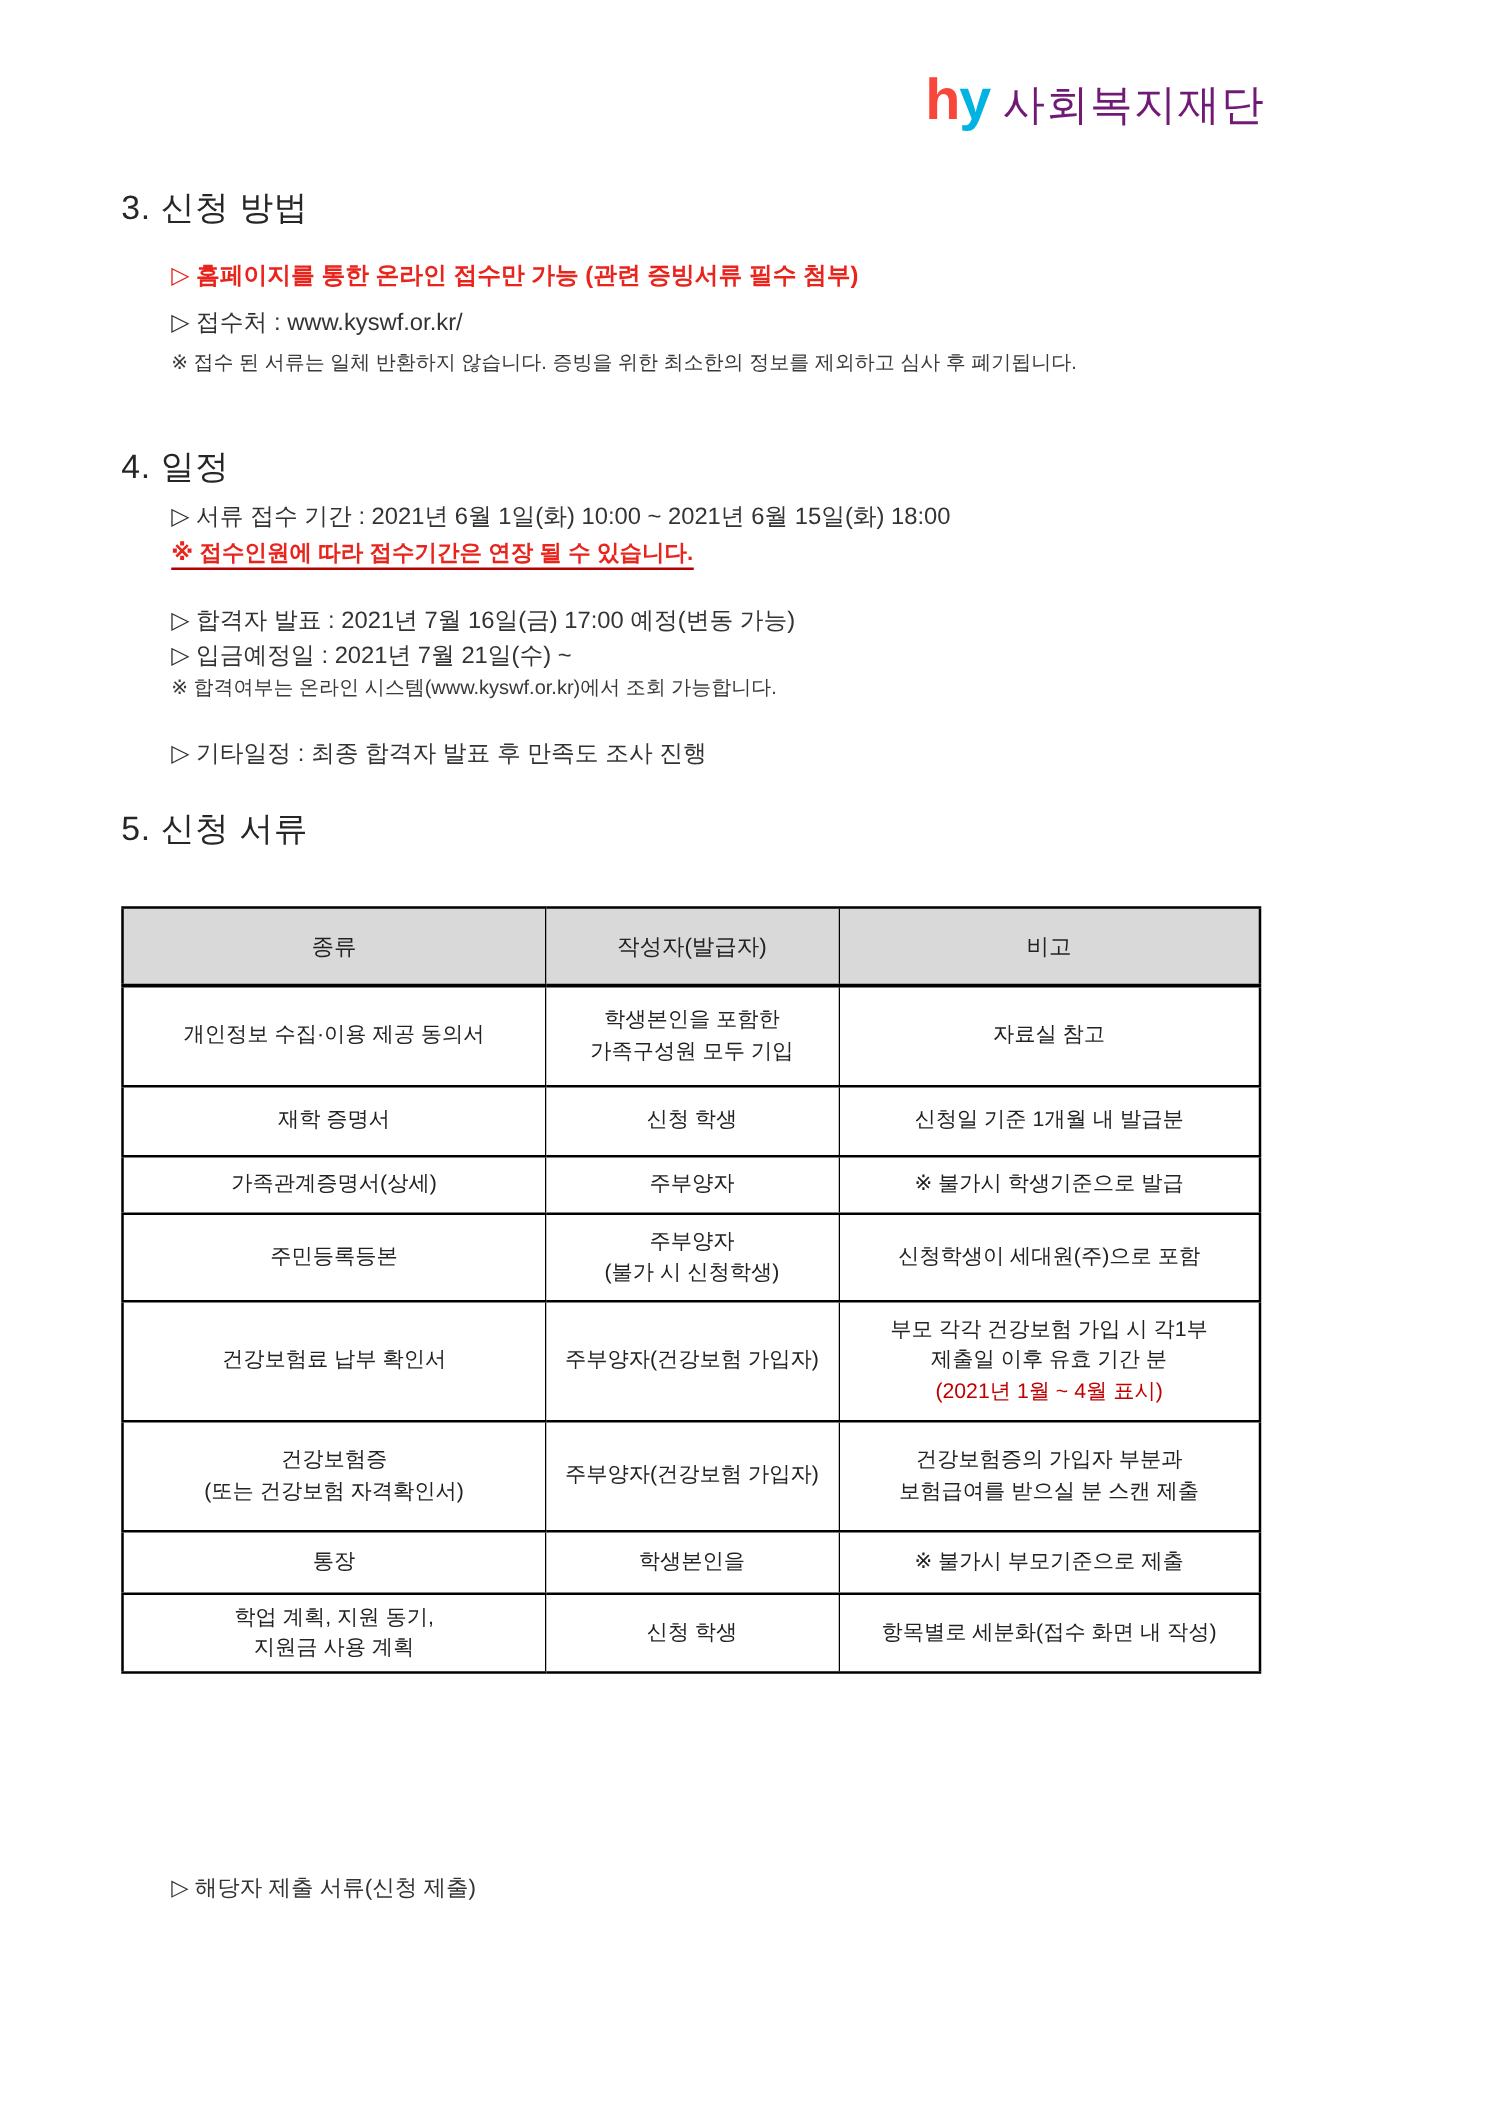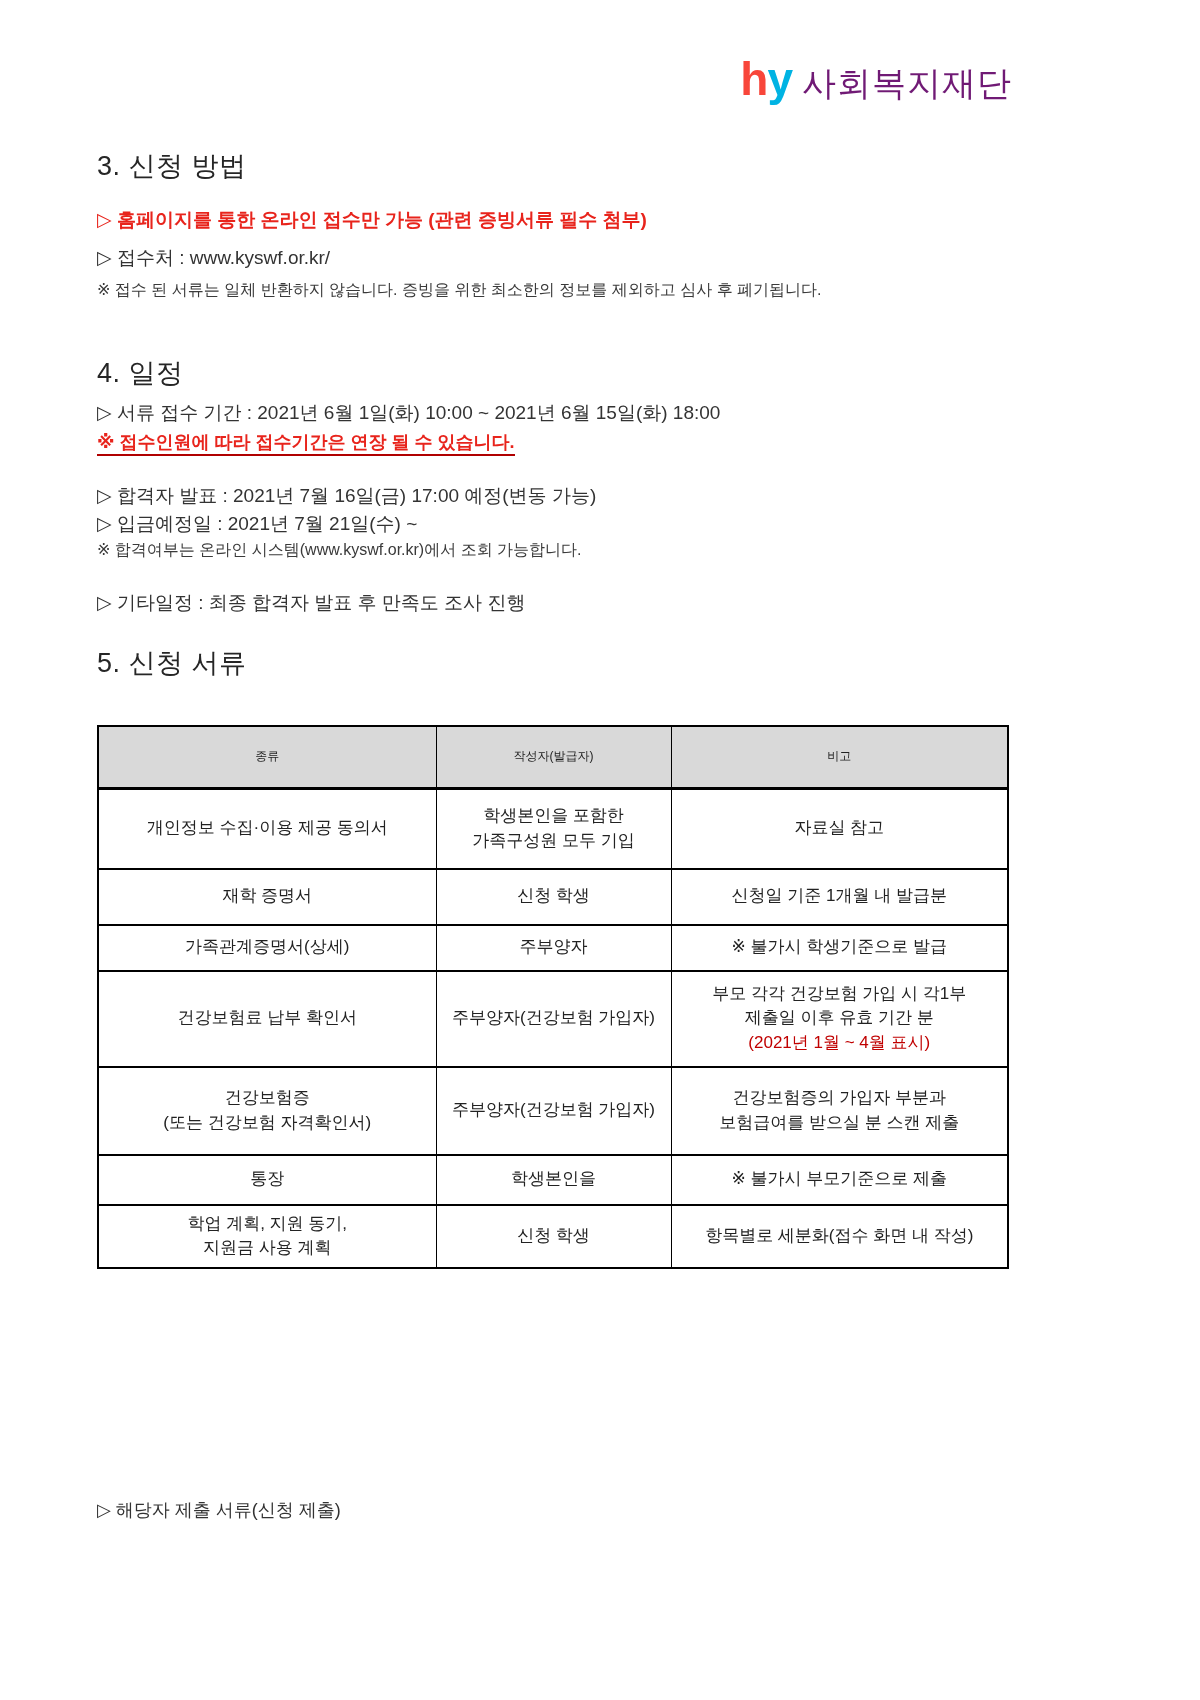--- a/index.html
+++ b/index.html
@@ -9,21 +9,21 @@
   
   .logo{position:absolute;top:52px;right:188px;display:flex;align-items:baseline;gap:10px;}
   .logo .brand{font-size:46px;font-weight:bold;letter-spacing:-1px;}
   .logo .brand .h{color:#f8463a;}
   .logo .brand .y{color:#00b3e3;}
   .logo .org{font-size:34px;color:#701a75;letter-spacing:1px;}
 
   .content{position:absolute;left:97px;top:0;width:912px;}
 
   .sec-title{position:absolute;font-size:27px;color:#262626;letter-spacing:0.5px;}
-  .line{position:absolute;font-size:19px;color:#333;white-space:nowrap;}
+  .line{position:absolute;font-size:19px;color:#333;white-space:nowrap;margin-left:40px;}
   .line.small{font-size:16px;color:#3a3a3a;}
   .line.red{color:#e8241c;font-weight:bold;}
   .red-underline{border-bottom:2px solid #b00000;padding-bottom:2px;}
 
   
   table.docs{position:absolute;top:725px;left:0;width:910px;border-collapse:collapse;table-layout:fixed;}
   table.docs col.c1{width:338px;}
   table.docs col.c2{width:235px;}
   table.docs col.c3{width:337px;}
   table.docs th,table.docs td{
@@ -32,21 +32,21 @@
     border-bottom:2px solid #000;
     text-align:center;vertical-align:middle;
     font-size:17px;color:#222;
     padding:6px 8px;
     white-space:pre-line;
     line-height:1.45;
   }
   table.docs{border:2px solid #000;}
   table.docs th{
     background:#d9d9d9;font-weight:normal;height:48px;
-    border-bottom:3px solid #000;font-size:12px;
+    border-bottom:3px solid #000;font-size:18px;
   }
   .rh1{height:80px;} .rh2{height:56px;} .rh3{height:46px;} .rh4{height:70px;}
   .rh5{height:96px;} .rh6{height:88px;} .rh7{height:50px;} .rh8{height:60px;margin-left:14px;}
   .cell-red{color:#c00000;}
 </style>
 </head>
 <body>
 
 <div class="page">
 
@@ -94,20 +94,26 @@
       <tr class="rh2">
         <td>재학 증명서</td>
         <td>신청 학생</td>
         <td>신청일 기준 1개월 내 발급분</td>
       </tr>
       <tr class="rh3">
         <td>가족관계증명서(상세)</td>
         <td>주부양자</td>
         <td>※ 불가시 학생기준으로 발급</td>
       </tr>
+      <tr class="rh4">
+        <td>주민등록등본</td>
+        <td>주부양자
+(불가 시 신청학생)</td>
+        <td>신청학생이 세대원(주)으로 포함</td>
+      </tr>
       <tr class="rh5">
         <td>건강보험료 납부 확인서</td>
         <td>주부양자(건강보험 가입자)</td>
         <td><span>부모 각각 건강보험 가입 시 각1부
 제출일 이후 유효 기간 분</span>
 <span class="cell-red">(2021년 1월 ~ 4월 표시)</span></td>
       </tr>
       <tr class="rh6">
         <td>건강보험증
 (또는 건강보험 자격확인서)</td>

